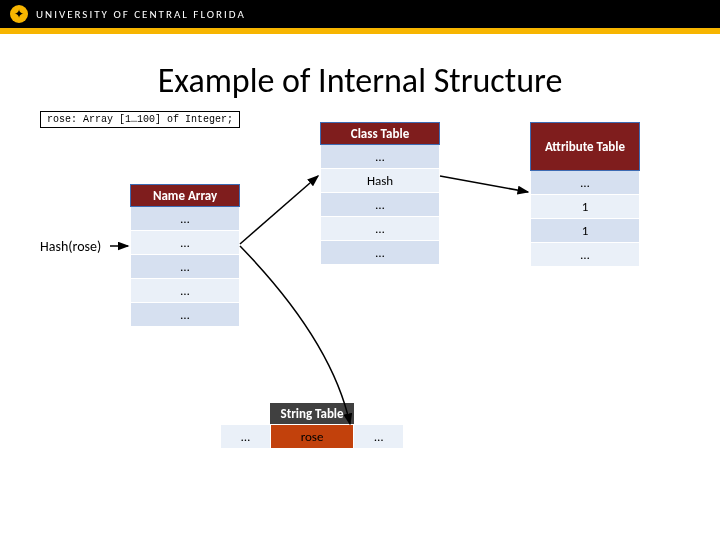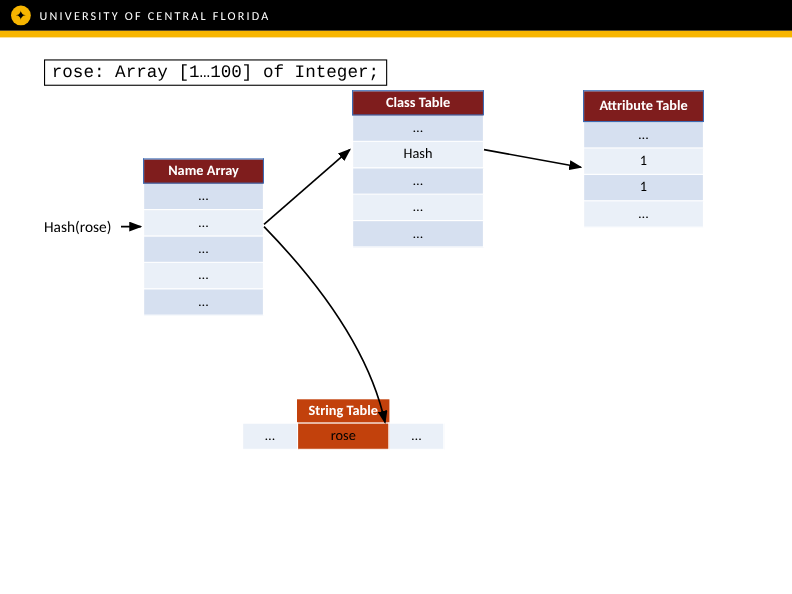--- a/index.html
+++ b/index.html
@@ -46,24 +46,23 @@
   .title {
     font-size: 34px;
     font-weight: 400;
     text-align: center;
     margin-top: 6px;
     margin-bottom: 6px;
   }
   .codebox {
     border: 1px solid #000;
     font-family: "Courier New", monospace;
-    font-size: 16px;
+    font-size: 10px;
     padding: 2px 6px;
     display: inline-block;
-    margin-bottom: 10px;
   }
   .tables-area {
     position: relative;
     width: 100%;
     height: 360px;
   }
   .tbl {
     position: absolute;
     border-collapse: collapse;
     font-size: 13px;
@@ -88,21 +87,21 @@
   .hashlabel {
     position: absolute;
     font-size: 14px;
   }
   .string-tbl {
     position: absolute;
     border-collapse: collapse;
     font-size: 13px;
   }
   .string-tbl th {
-    background: #c2410c;
+    background: #404040;
     color: #fff;
     padding: 3px 10px;
   }
   .string-tbl td {
     background: #eaf0f8;
     text-align: center;
     padding: 4px 20px;
     border: 1px solid #fff;
   }
   .string-tbl td.alt { background: #c2410c; }
@@ -117,20 +116,21 @@
 </head>
 <body>
 
 <div class="topbar">
   <span class="logo-dot">✦</span>
   <span class="univ-name">UNIVERSITY OF CENTRAL FLORIDA</span>
 </div>
 <div class="goldline"></div>
 
 <div class="slide">
+  <h1 class="title">Example of Internal Structure</h1>
   <div class="codebox">rose: Array [1…100] of Integer;</div>
 
   <div class="tables-area">
 
     <span class="hashlabel" style="left:0px; top:110px;">Hash(rose)</span>
 
     <table class="tbl" style="left:90px; top:56px; width:110px;">
       <tbody>
           <tr>
             <th>Name Array</th>
@@ -172,21 +172,21 @@
           </tr>
       <tr>
             <td>…</td>
           </tr>
     </tbody>
       </table>
 
     <table class="tbl" style="left:490px; top:-6px; width:110px;">
       <tbody>
           <tr>
-            <th style="height:28px;">Attribute Table</th>
+            <th style="height:48px;">Attribute Table</th>
           </tr>
       <tr>
             <td>…</td>
           </tr>
       <tr>
             <td>1</td>
           </tr>
       <tr>
             <td>1</td>
           </tr>

